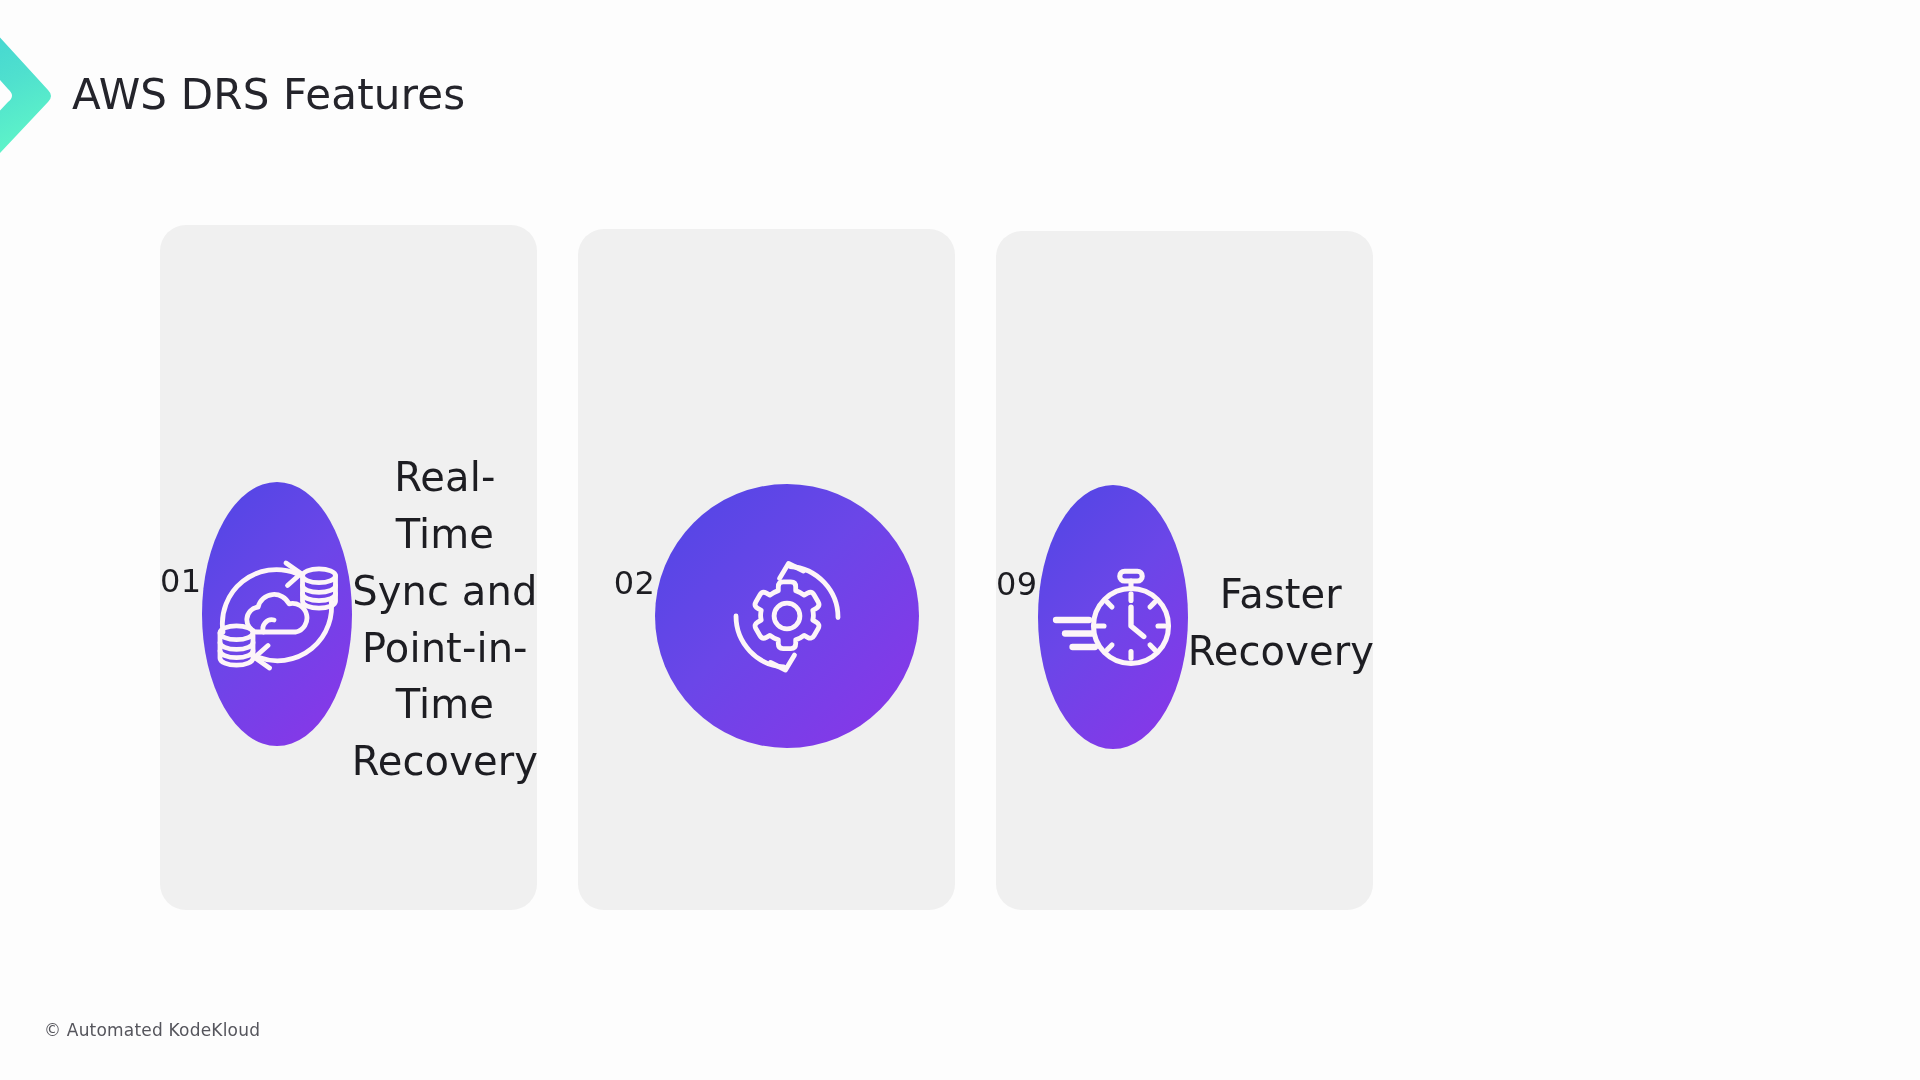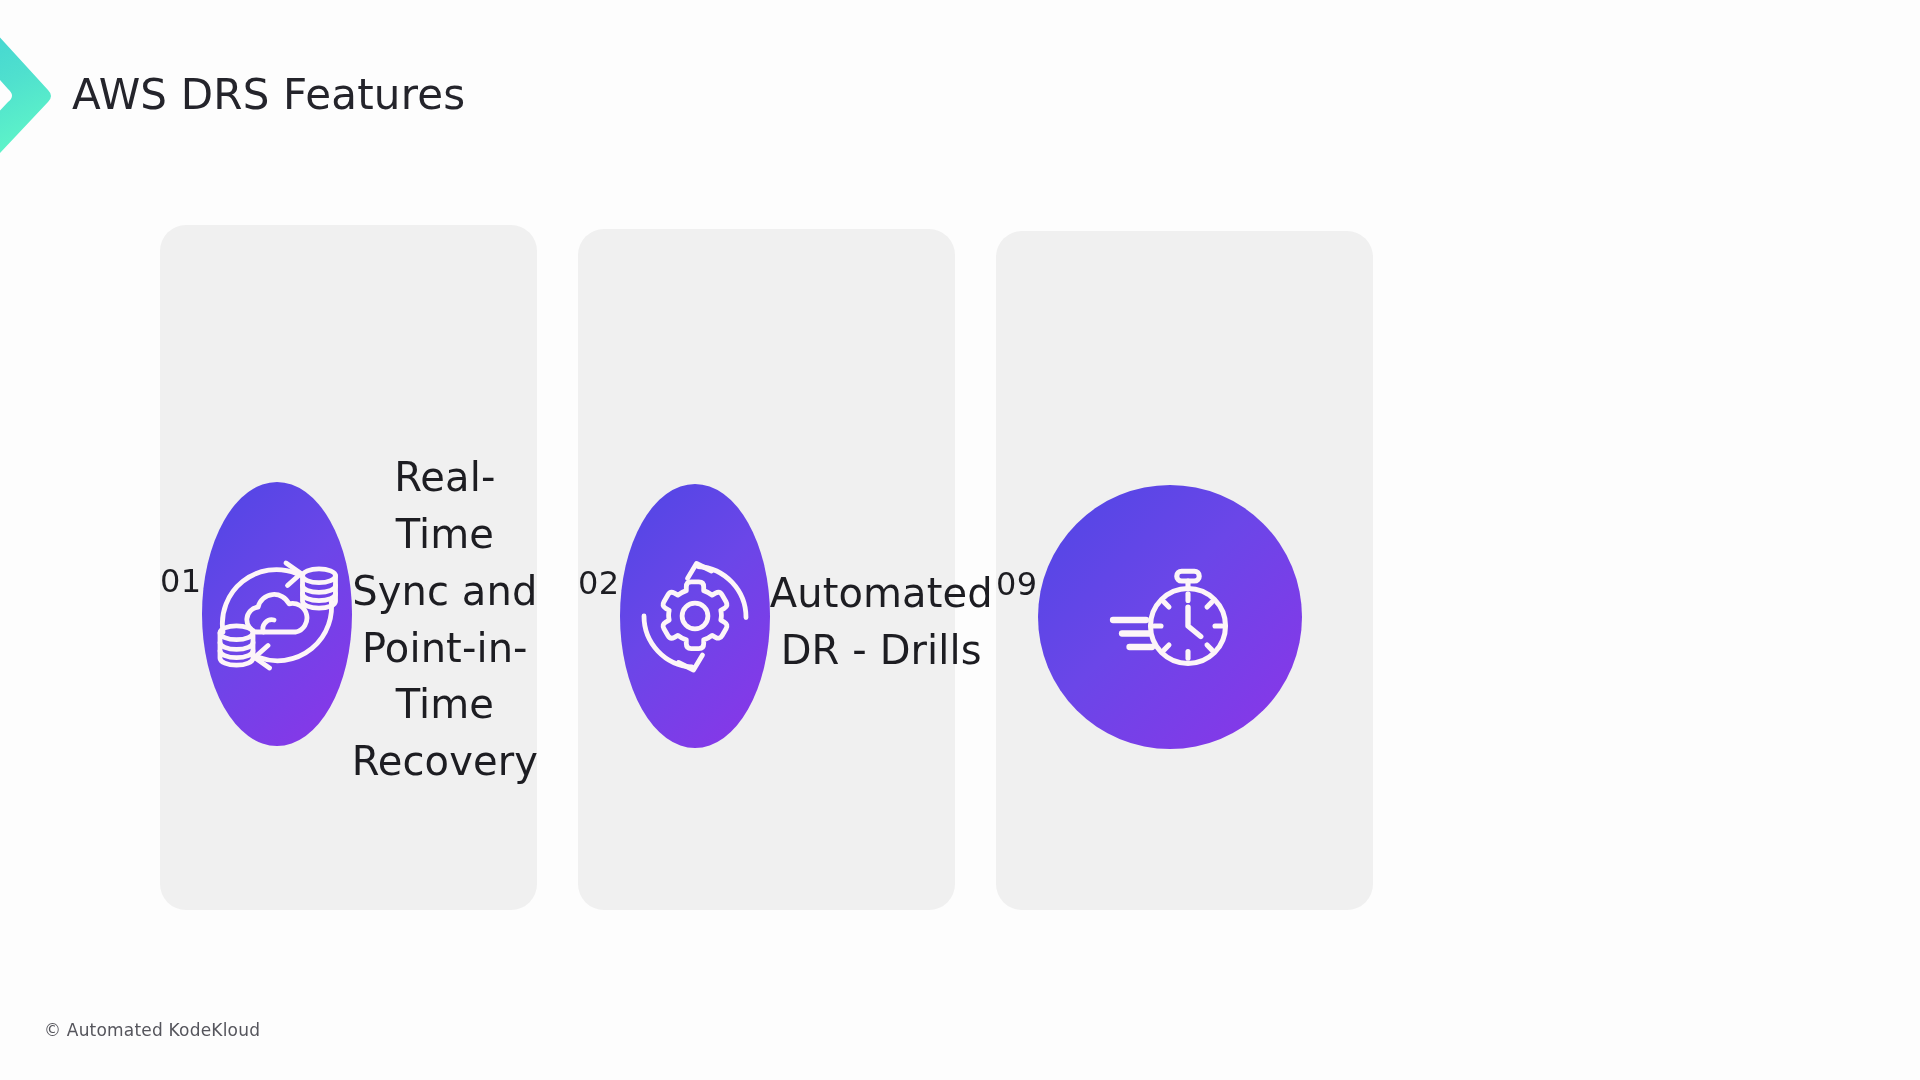--- a/index.html
+++ b/index.html
@@ -101,21 +101,21 @@
     width: 330px;
     text-align: center;
     font-size: 40px;
     font-weight: 400;
     color: #1D1D22;
     line-height: 1.42;
     letter-spacing: 0.1px;
   }
 
   
-  .feature-card.card-2 { margin-top: 4px; height: 681px; }
+  .feature-card.card-2 { margin-top: 4px; height: 681px; justify-content: center; }
   .feature-card.card-3 { margin-top: 6px; height: 679px; }
 
   
   .slide-footer {
     position: absolute;
     left: 44px;
     bottom: 40px;
     font-size: 17px;
     color: #55555C;
     letter-spacing: 0.2px;
@@ -194,21 +194,20 @@
                    l -5.2 0 q -3.2 0 -3.2 -3.2 l 0 -2.6 q -3.1 -1.0 -5.6 -3.0
                    l -2.3 1.3 q -2.8 1.6 -4.4 -1.2 l -2.6 -4.5 q -1.6 -2.8 1.2 -4.4
                    l 2.3 -1.3 q -0.4 -1.6 -0.4 -3.3 q 0 -1.7 0.4 -3.3 l -2.3 -1.3
                    q -2.8 -1.6 -1.2 -4.4 l 2.6 -4.5 q 1.6 -2.8 4.4 -1.2 l 2.3 1.3
                    q 2.5 -2.0 5.6 -3.0 Z"></path>
 
           <circle cx="50" cy="50" r="8.6"></circle>
         </g>
       </svg>
     </div>
-    <div class="card-caption">Automated DR - Drills</div>
   </div>
 
   <div class="feature-card card-3">
     <div class="card-number">09</div>
     <div class="card-icon-wrap icon-circle-3">
       <svg viewBox="0 0 100 100" aria-hidden="true">
         <g fill="none" stroke="#FDF5F8" stroke-width="3.4" stroke-linecap="round" stroke-linejoin="round">
 
           <circle cx="62" cy="56" r="25"></circle>
 
@@ -225,17 +224,18 @@
           <path d="M 49.3 68.7 L 46.1 71.9"></path>
 
           <path d="M 62 43.5 L 62 56 L 70.5 63" stroke-width="3.6"></path>
 
           <path d="M 12 52 L 34 52" stroke-width="4.2"></path>
           <path d="M 18 61 L 36 61" stroke-width="4.2"></path>
           <path d="M 23 70 L 38 70" stroke-width="4.2"></path>
         </g>
       </svg>
     </div>
+    <div class="card-caption">Faster Recovery</div>
   </div>
 
 </div>
 
 <div class="slide-footer">© Automated KodeKloud</div>
 
 </body></html>

